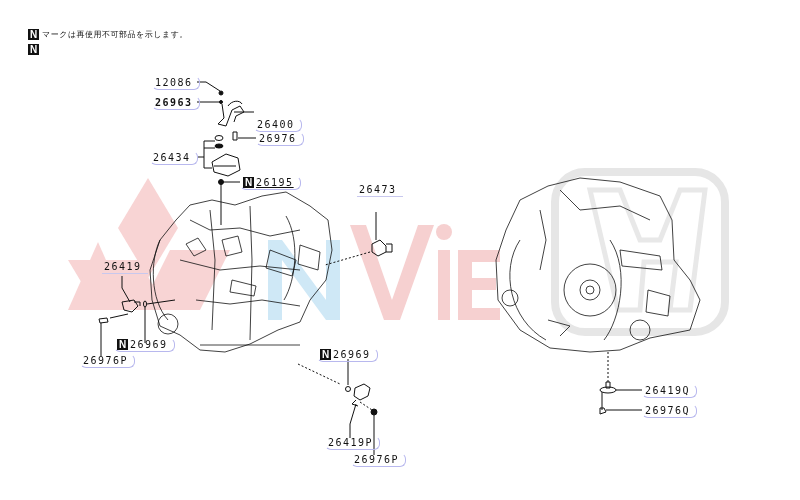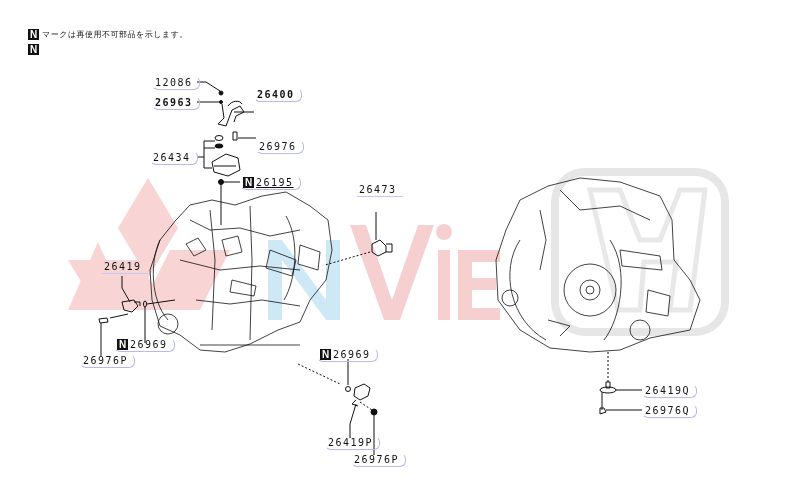--- a/index.html
+++ b/index.html
@@ -160,22 +160,22 @@
   <path d="M606 382 L610 382 L610 388 L606 388 Z"></path>
   <ellipse cx="608" cy="390" rx="8" ry="3"></ellipse>
   <line x1="616" y1="390" x2="642" y2="390"></line>
   <line x1="602" y1="392" x2="602" y2="410"></line>
   <path d="M600 408 L604 408 L606 412 L600 414 Z"></path>
   <line x1="606" y1="410" x2="642" y2="410"></line>
 </svg>
 
 <div class="callout" style="left:152px; top:76px;"><span>12086</span></div>
 <div class="callout" style="left:152px; top:96px;font-weight:bold;"><span>26963</span></div>
-<div class="callout" style="left:254px; top:88px;font-weight:bold;"><span>26400</span></div>
-<div class="callout" style="left:256px; top:132px;margin-top:8px;"><span>26976</span></div>
+<div class="callout" style="left:254px; top:118px;"><span>26400</span></div>
+<div class="callout" style="left:256px; top:132px;"><span>26976</span></div>
 <div class="callout" style="left:150px; top:151px;"><span>26434</span></div>
 <div class="callout" style="left:240px; top:176px;text-decoration:underline;"><span class="nbox">N</span><span>26195</span></div>
 <div class="callout plain" style="left:357px; top:184px;"><span>26473</span></div>
 <div class="callout plain" style="left:102px; top:261px;"><span>26419</span></div>
 <div class="callout" style="left:114px; top:338px;"><span class="nbox">N</span><span>26969</span></div>
 <div class="callout" style="left:80px; top:354px;"><span>26976P</span></div>
 <div class="callout" style="left:317px; top:348px;"><span class="nbox">N</span><span>26969</span></div>
 <div class="callout" style="left:325px; top:436px;"><span>26419P</span></div>
 <div class="callout" style="left:351px; top:453px;"><span>26976P</span></div>
 <div class="callout" style="left:642px; top:384px;"><span>26419Q</span></div>

